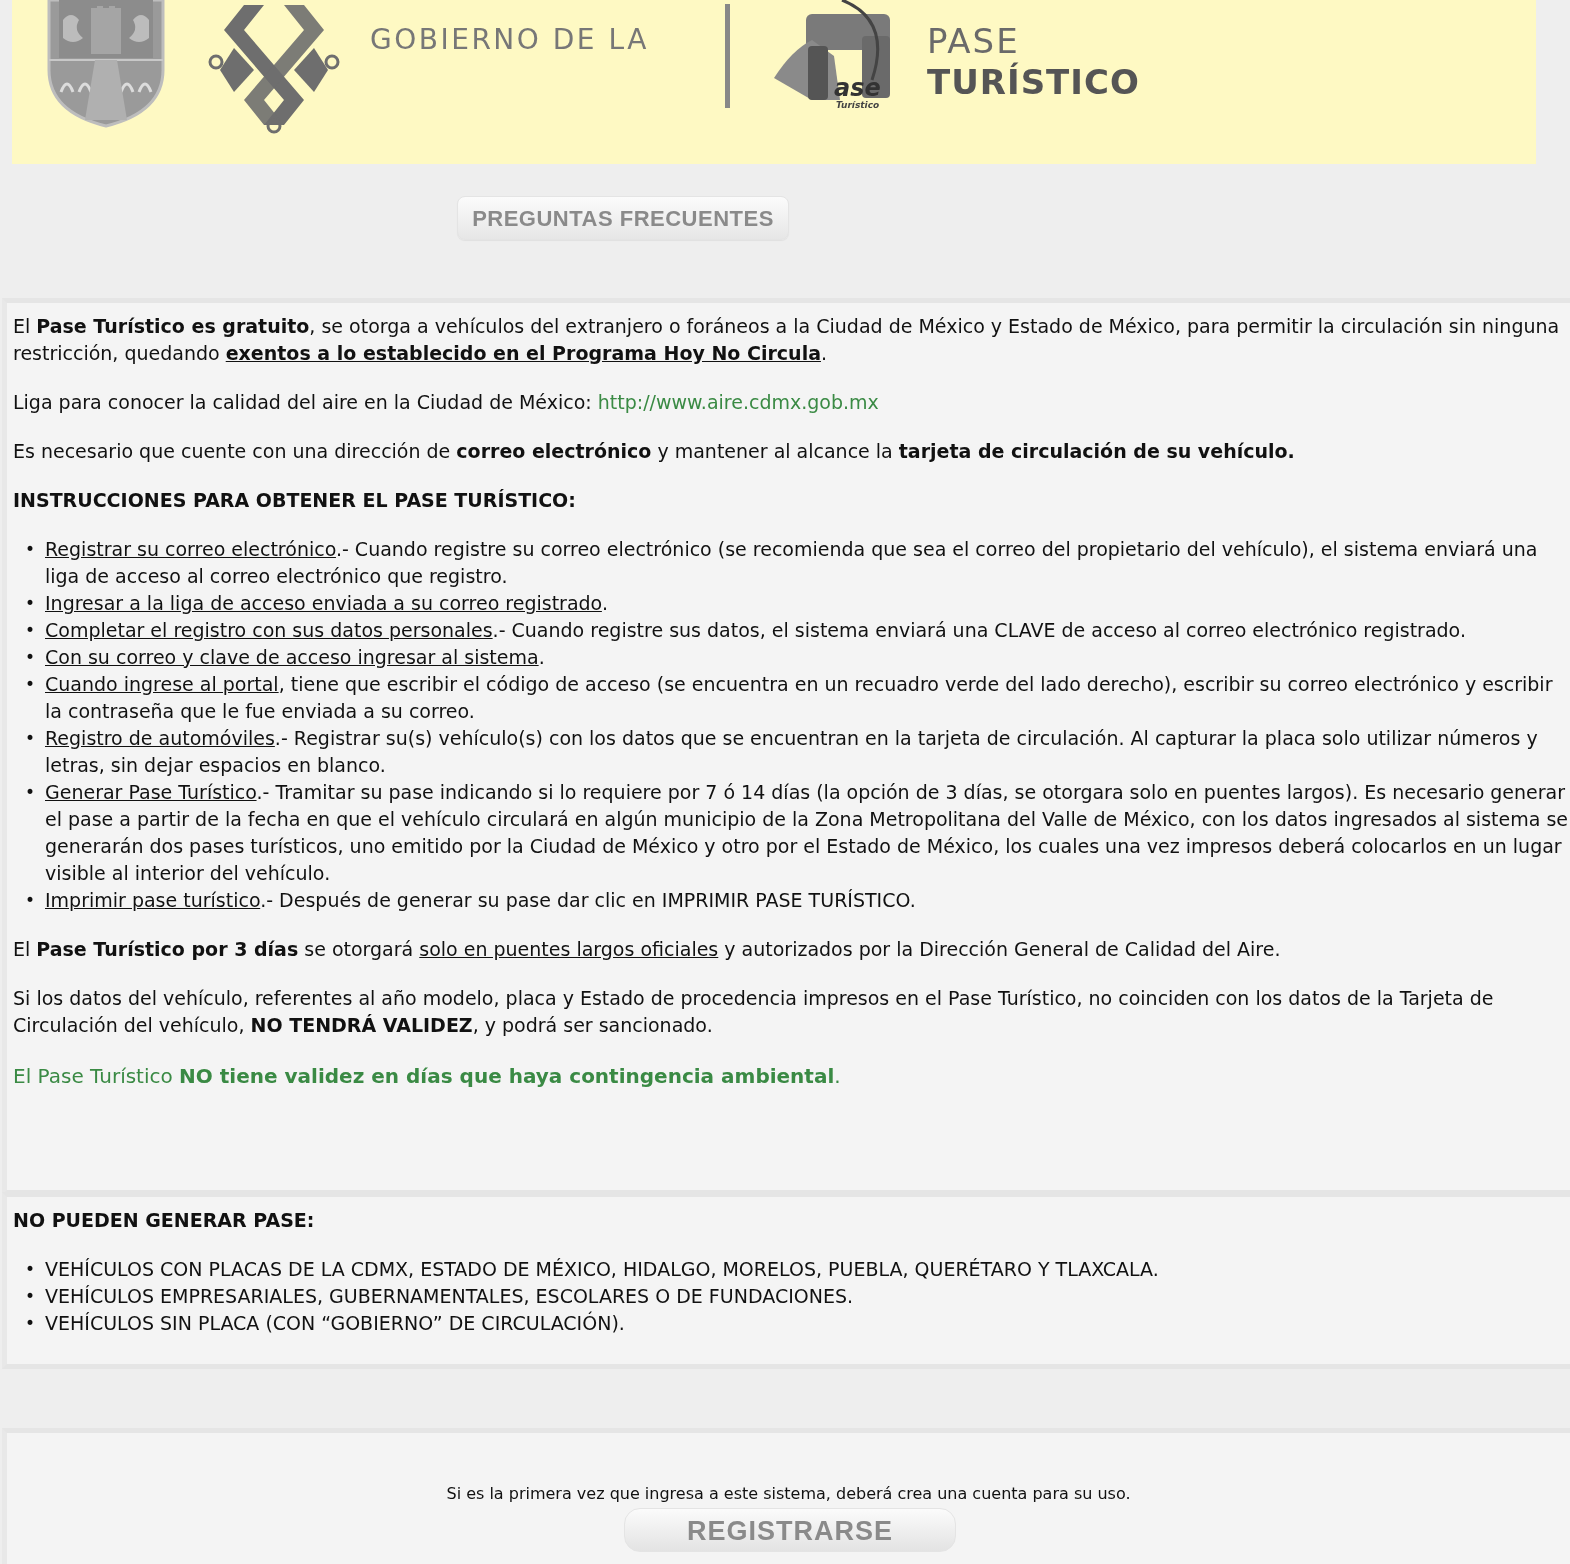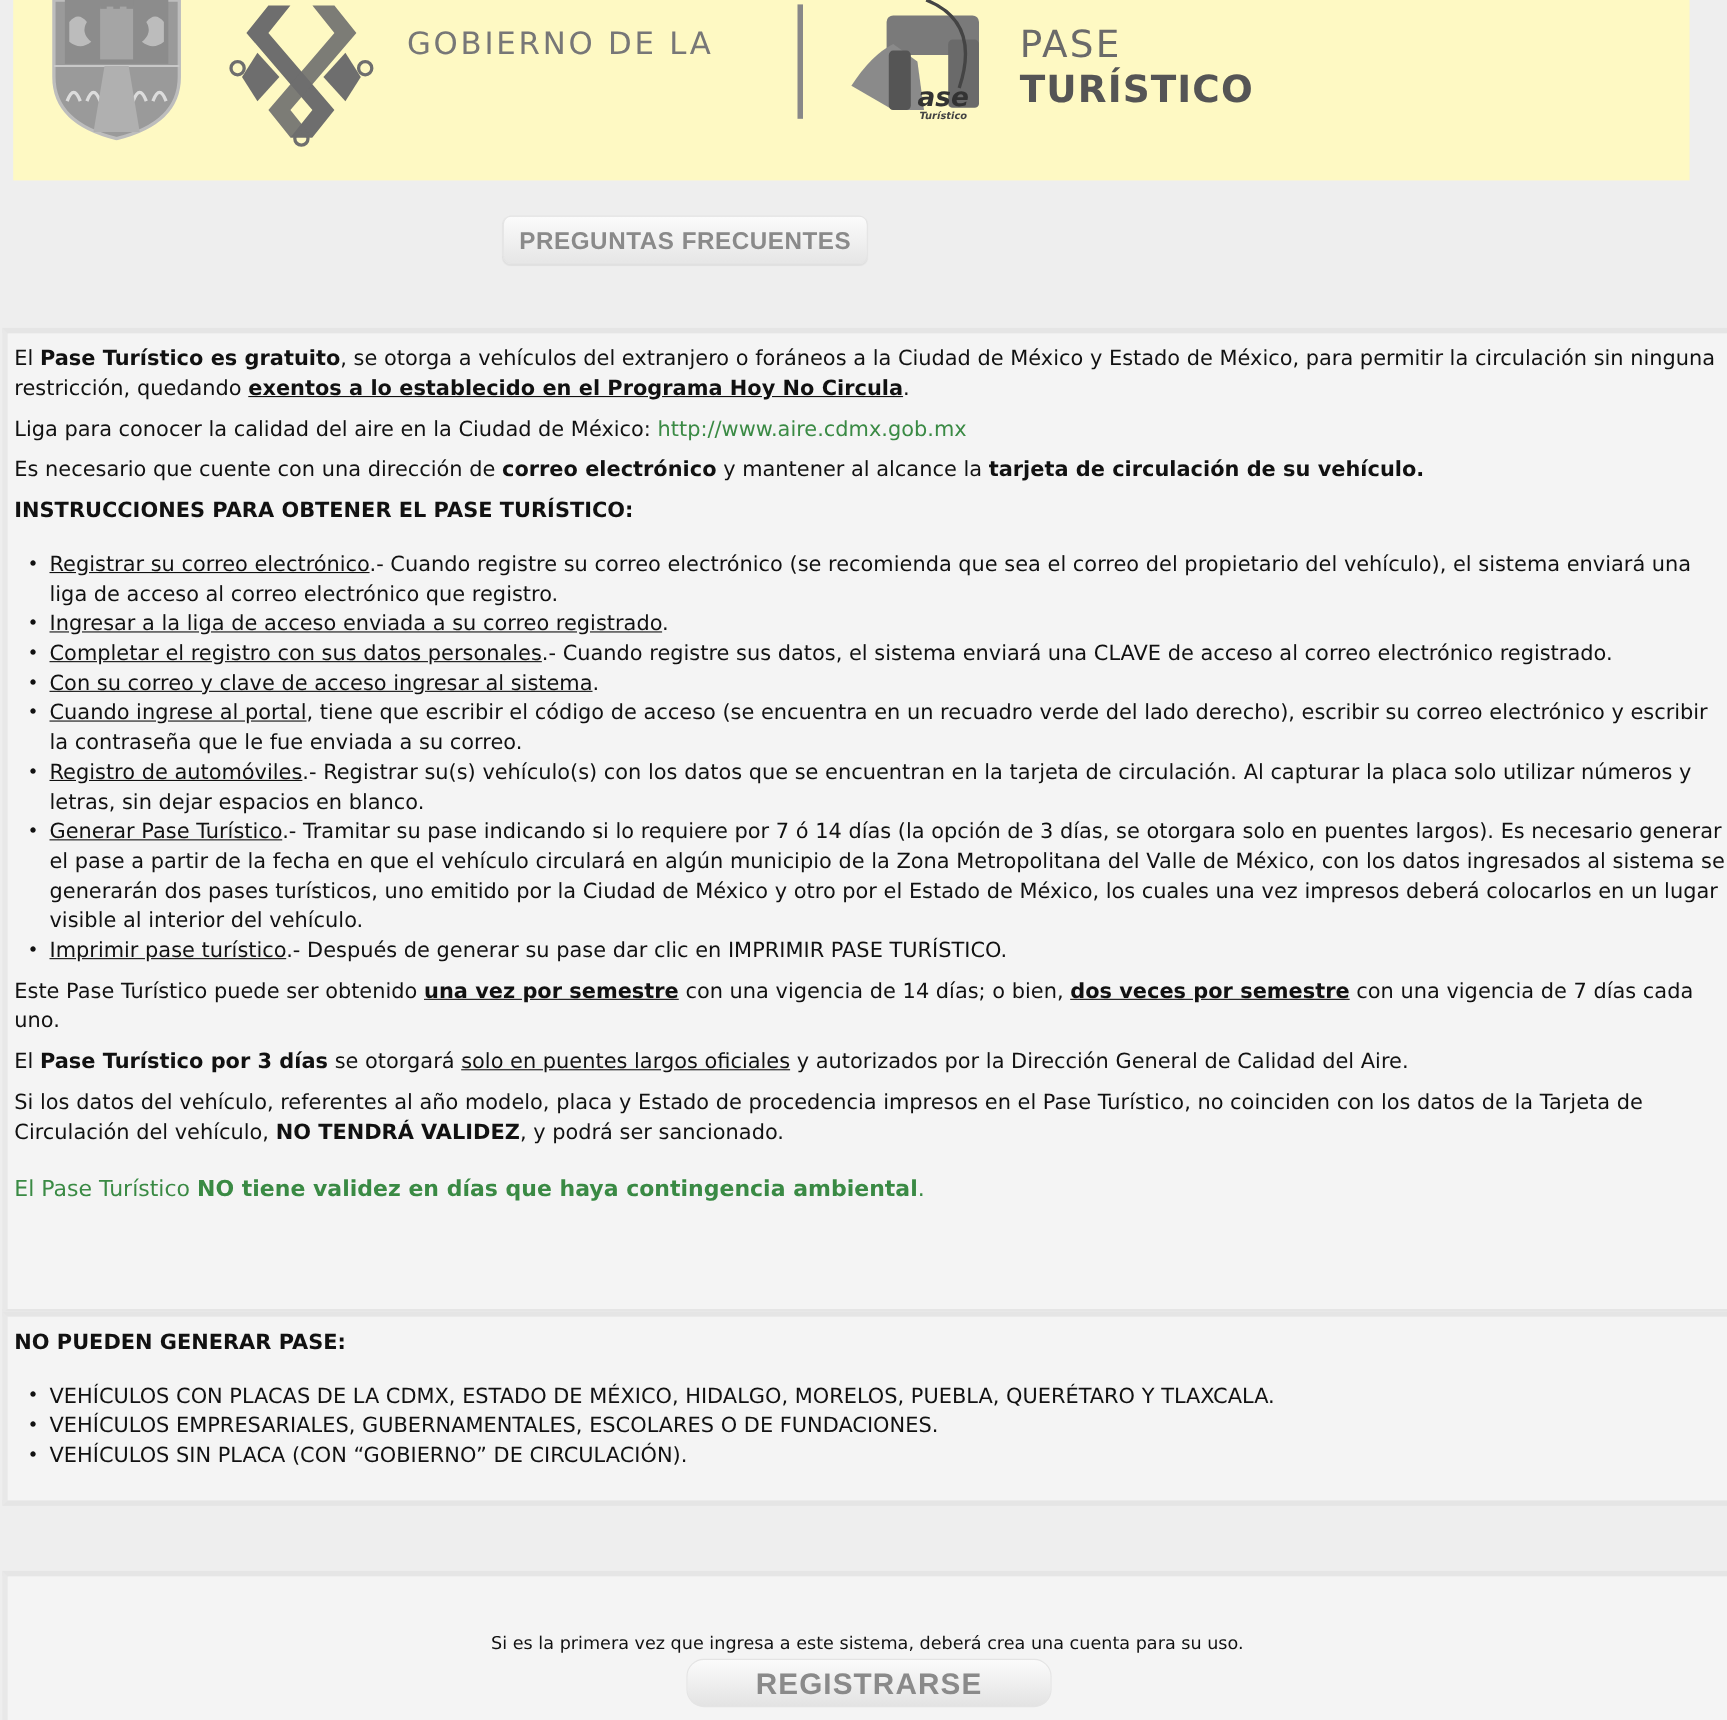--- a/index.html
+++ b/index.html
@@ -51,21 +51,21 @@
       background: #f4f4f4;
       border-top: 5px solid #e5e5e5;
       border-left: 5px solid #e8e8e8;
       border-bottom: 5px solid #e5e5e5;
     }
     .panel-main { top: 298px; height: 897px; padding: 10px 0 0 6px; }
     .panel-deny { top: 1192px; height: 177px; padding: 10px 0 0 6px; }
     .panel-register { top: 1428px; height: 140px; border-bottom: none; }
 
     p { margin: 0; }
-    .gap { margin-top: 10px; }
+    .gap { margin-top: 22px; }
     .bold { font-weight: bold; }
     .u { text-decoration: underline; }
     a { color: inherit; }
     .green { color: #3a8a44; }
     .link-green { color: #3a8a44; text-decoration: none; }
 
     ul { list-style: none; margin: 22px 0 0 0; padding: 0; }
     ul li { position: relative; padding-left: 32px; }
     ul li::before {
       content: "•"; position: absolute; left: 12px; top: 0; font-size: 17px;
@@ -159,23 +159,20 @@
     <li><a href="#" class="u">Registrar su correo electrónico</a><span>.- Cuando registre su correo electrónico (se recomienda que sea el correo del propietario del vehículo), el sistema enviará una liga de acceso al correo electrónico que registro.</span></li>
     <li><a href="#" class="u">Ingresar a la liga de acceso enviada a su correo registrado</a><span>.</span></li>
     <li><a href="#" class="u">Completar el registro con sus datos personales</a><span>.- Cuando registre sus datos, el sistema enviará una CLAVE de acceso al correo electrónico registrado.</span></li>
     <li><a href="#" class="u">Con su correo y clave de acceso ingresar al sistema</a><span>.</span></li>
     <li><a href="#" class="u">Cuando ingrese al portal</a><span>, tiene que escribir el código de acceso (se encuentra en un recuadro verde del lado derecho), escribir su correo electrónico y escribir la contraseña que le fue enviada a su correo.</span></li>
     <li><a href="#" class="u">Registro de automóviles</a><span>.- Registrar su(s) vehículo(s) con los datos que se encuentran en la tarjeta de circulación. Al capturar la placa solo utilizar números y letras, sin dejar espacios en blanco.</span></li>
     <li><a href="#" class="u">Generar Pase Turístico</a><span>.- Tramitar su pase indicando si lo requiere por 7 ó 14 días (la opción de 3 días, se otorgara solo en puentes largos). Es necesario generar el pase a partir de la fecha en que el vehículo circulará en algún municipio de la Zona Metropolitana del Valle de México, con los datos ingresados al sistema se generarán dos pases turísticos, uno emitido por la Ciudad de México y otro por el Estado de México, los cuales una vez impresos deberá colocarlos en un lugar visible al interior del vehículo.</span></li>
     <li><a href="#" class="u">Imprimir pase turístico</a><span>.- Después de generar su pase dar clic en IMPRIMIR PASE TURÍSTICO.</span></li>
   </ul>
 
-  <p class="gap">
-    <span>Este Pase Turístico puede ser obtenido </span><span class="bold u">una vez por semestre</span><span> con una vigencia de 14 días; o bien, </span><span class="bold u">dos veces por semestre</span><span> con una vigencia de 7 días cada uno.</span>
-  </p>
 
   <p class="gap">
     <span>El </span><span class="bold">Pase Turístico por 3 días</span><span> se otorgará </span><span class="u">solo en puentes largos oficiales</span><span> y autorizados por la Dirección General de Calidad del Aire.</span>
   </p>
 
   <p class="gap">
     <span>Si los datos del vehículo, referentes al año modelo, placa y Estado de procedencia impresos en el Pase Turístico, no coinciden con los datos de la Tarjeta de Circulación del vehículo, </span><span class="bold">NO TENDRÁ VALIDEZ</span><span>, y podrá ser sancionado.</span>
   </p>
 
   <p class="gap green" style="font-size:20px; margin-top:24px;">

